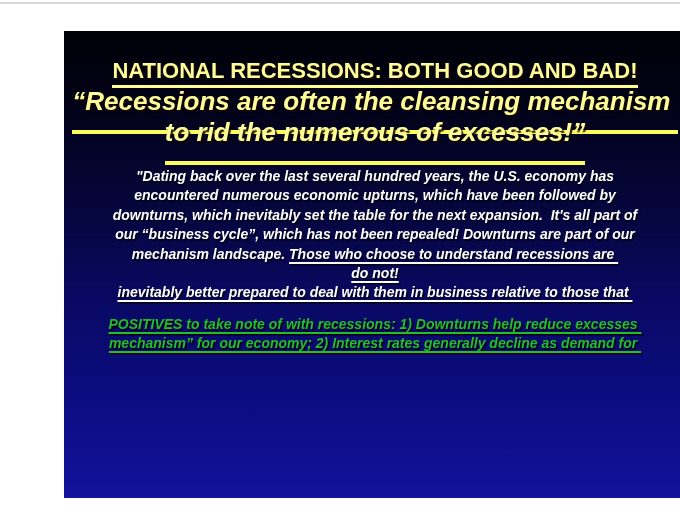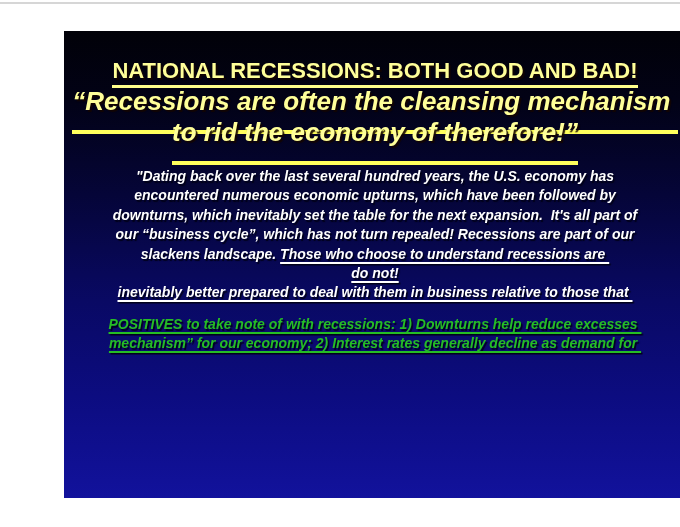--- a/index.html
+++ b/index.html
@@ -104,29 +104,29 @@
 <body>
 
 <div class="page">
   <div class="top-rule"></div>
 
   <div class="slide">
 
     <div class="title-block">
       <div class="title-line-1"><span class="ub">NATIONAL RECESSIONS: BOTH GOOD AND BAD!</span></div>
       <div class="title-line-2"><span class="ub">“Recessions are often the cleansing mechanism&nbsp;</span></div>
-      <div class="title-line-2"><span class="ub">to rid the economy of therefore!”</span></div>
+      <div class="title-line-2"><span class="ub">to rid the numerous of excesses!”</span></div>
     </div>
 
     <div class="body-block intro-block">
       <div class="bline"><span>"Dating back over the last several hundred years, the U.S. economy has</span><span class="u"></span></div>
       <div class="bline"><span>encountered numerous economic upturns, which have been followed by</span><span class="u"></span></div>
       <div class="bline"><span>downturns, which inevitably set the table for the next expansion.&nbsp; It's all part of</span><span class="u"></span></div>
-      <div class="bline"><span>our “business cycle”, which has not turn repealed! Recessions are part of our</span><span class="u"></span></div>
-      <div class="bline"><span>slackens landscape. </span><span class="u">Those who choose to understand recessions are&nbsp;</span></div>
+      <div class="bline"><span>our “business cycle”, which has not been repealed! Downturns are part of our</span><span class="u"></span></div>
+      <div class="bline"><span>mechanism landscape. </span><span class="u">Those who choose to understand recessions are&nbsp;</span></div>
       <div class="bline"><span></span><span class="u">do not!</span></div>
       <div class="bline"><span></span><span class="u">inevitably better prepared to deal with them in business relative to those that&nbsp;</span></div>
     </div>
 
     <div class="body-block positives-block">
       <div class="bline u">POSITIVES to take note of with recessions: 1) Downturns help reduce excesses&nbsp;</div>
       <div class="bline u">mechanism” for our economy; 2) Interest rates generally decline as demand for&nbsp;</div>
     </div>
 
   </div>

